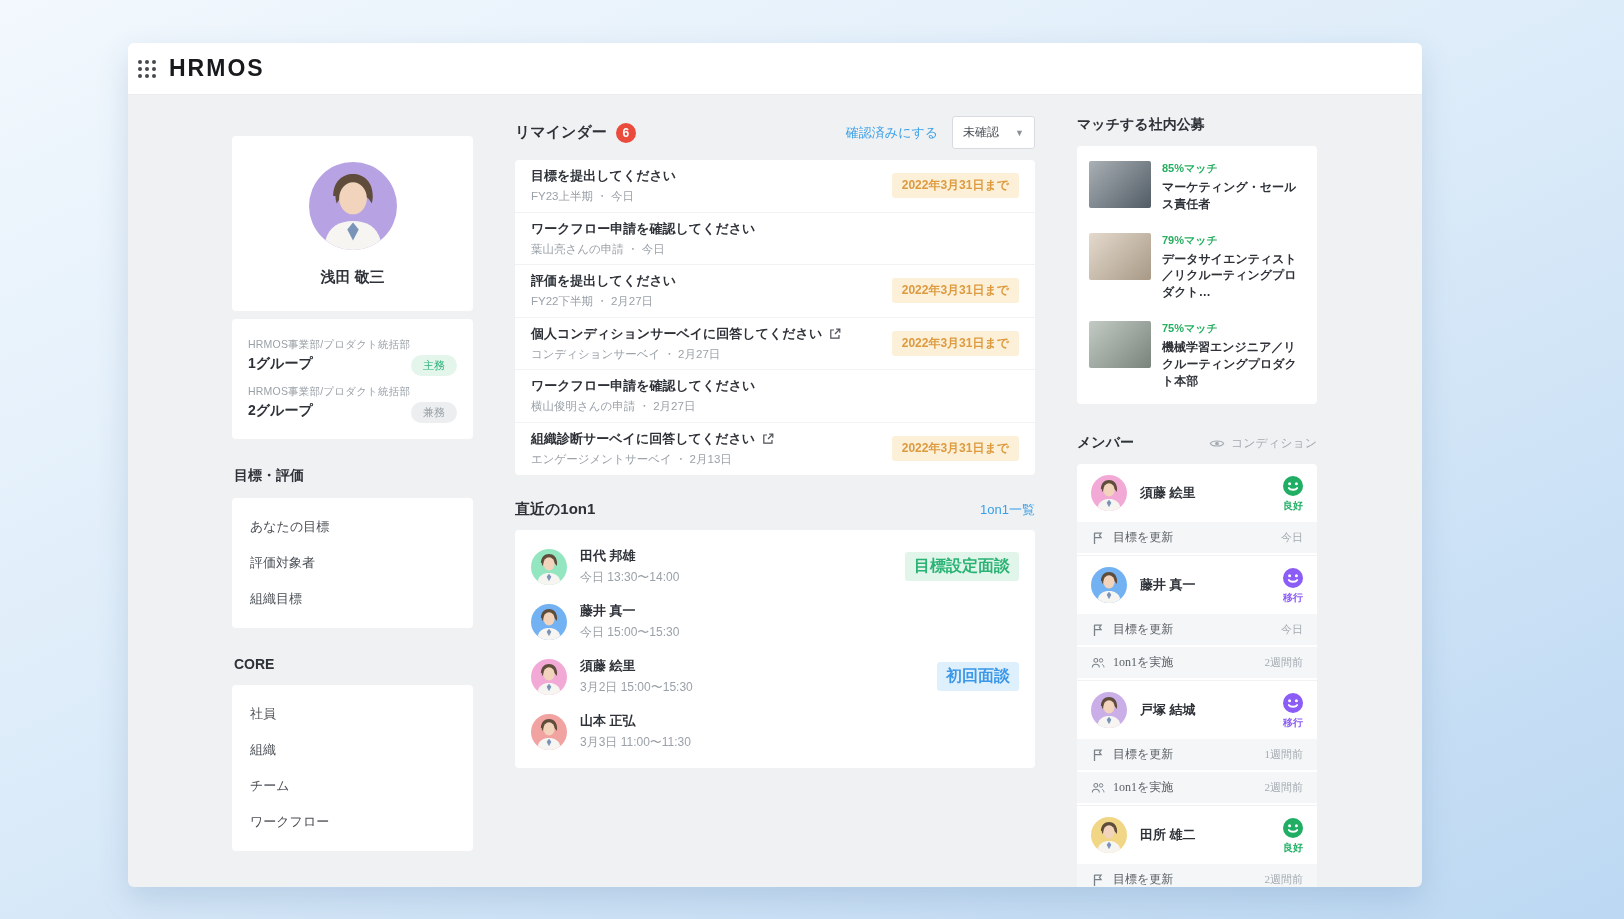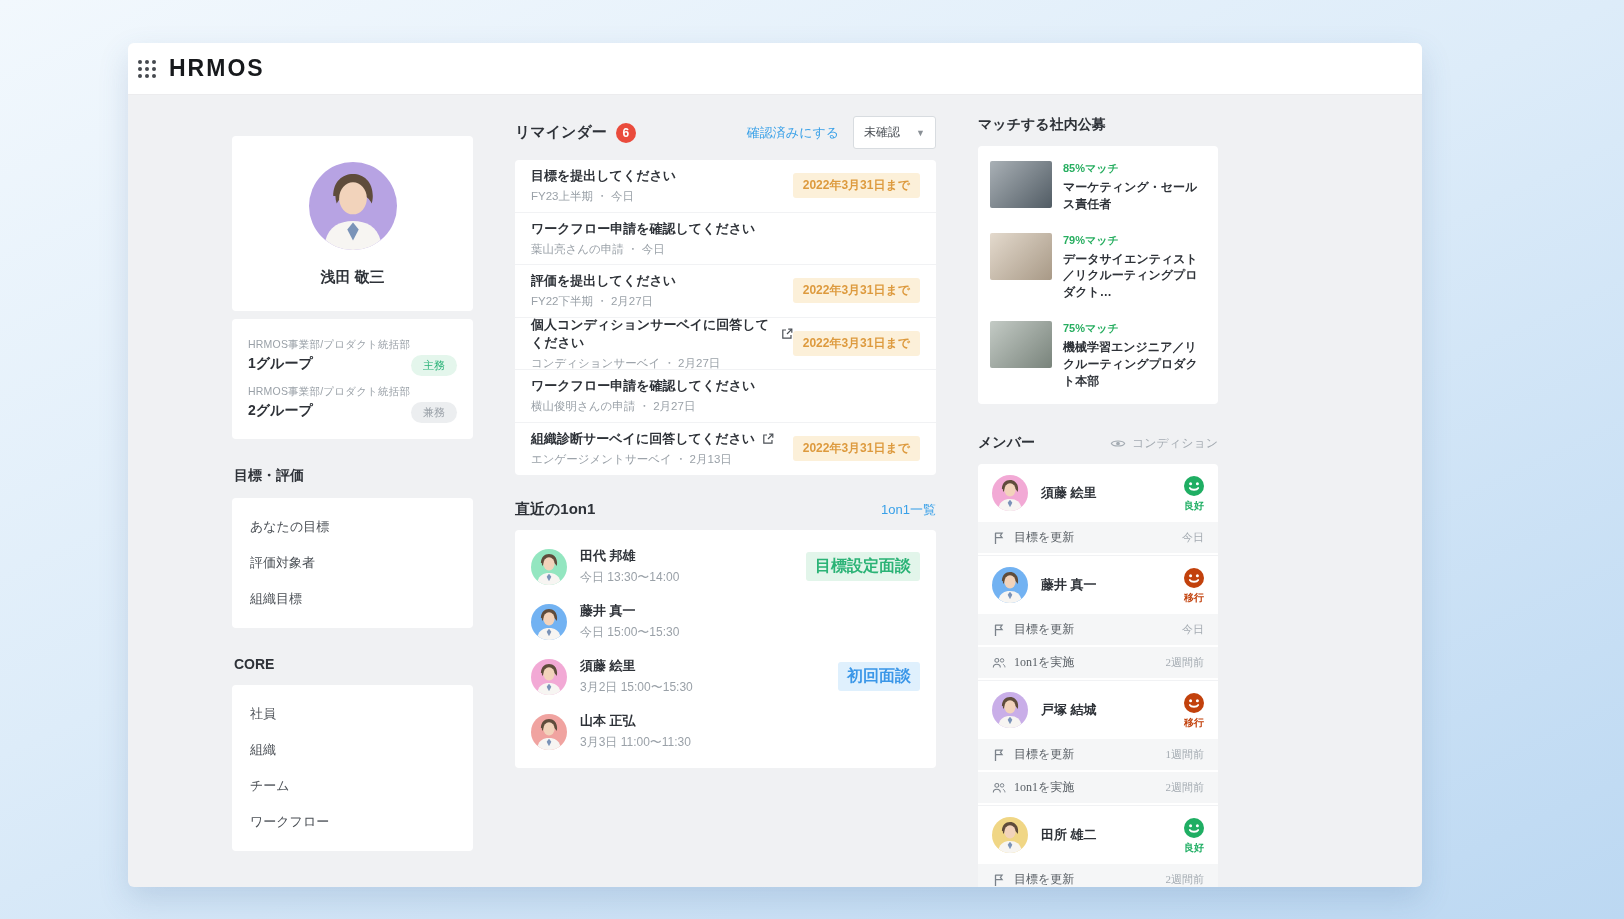--- a/index.html
+++ b/index.html
@@ -41,21 +41,21 @@
   .group-line { display:flex; align-items:flex-start; justify-content:space-between; margin-top:3px; }
   .group-name { font-size:14px; font-weight:bold; }
   .badge { font-size:11px; padding:3px 12px; border-radius:11px; white-space:nowrap; }
   .badge.primary { background:#e4f6ec; color:#29b277; }
   .badge.secondary { background:#eceef0; color:#9aa1a8; }
   .side-section-title { font-size:14px; font-weight:bold; margin:28px 0 13px 2px; }
   .nav-card { padding:11px 0; }
   .nav-item { display:block; padding:9px 18px; font-size:13px; color:#4a4f55; text-decoration:none; cursor:pointer; }
 
   
-  .main { width:421px; flex:none; }
+  .main { width:520px; flex:none; }
   .section-head { display:flex; align-items:center; margin-bottom:11px; }
   .section-title { font-size:15px; font-weight:bold; }
   .count-badge { min-width:20px; height:20px; border-radius:10px; background:#ea4b3c; color:#fff;
     font-size:12px; font-weight:bold; display:flex; align-items:center; justify-content:center; margin-left:9px; }
   .head-actions { margin-left:auto; display:flex; align-items:center; gap:14px; }
   .link-btn { color:#38a0e8; font-size:13px; cursor:pointer; text-decoration:none; }
   .dropdown { background:#fff; border:1px solid #d8dce0; border-radius:3px; padding:7px 10px;
     font-size:12px; color:#4a4f55; display:flex; align-items:center; gap:16px; cursor:pointer; }
   .chev { color:#8a9096; font-size:9px; }
 
@@ -96,21 +96,21 @@
 
   .member-card { overflow:hidden; padding-bottom:2px; }
   .mem-block { border-top:1px solid #f1f2f4; }
   .mem-block:first-child { border-top:none; }
   .mem-head { display:flex; align-items:center; padding:11px 14px; cursor:pointer; }
   .mem-name { font-size:13px; font-weight:bold; margin-left:13px; }
   .mem-cond { margin-left:auto; text-align:center; line-height:1; }
   .mem-cond svg { width:20px; height:20px; }
   .cond-label { font-size:10px; font-weight:bold; margin-top:2px; }
   .mem-cond.good { color:#1fae63; }
-  .mem-cond.shift { color:#c2410c; }
+  .mem-cond.shift { color:#8b5cf6; }
 
   .act-row { display:flex; align-items:center; gap:8px; background:#f5f6f7; padding:7px 14px;
     font-size:12px; color:#5a6066; margin-bottom:2px;font-family:Liberation Serif, serif; }
   .act-row svg { width:14px; height:14px; color:#7b828a; flex:none; }
   .act-when { margin-left:auto; color:#a4abb2; font-size:11px; }
 </style>
 </head>
 <body>
 
 <svg width="0" height="0" style="position:absolute">

